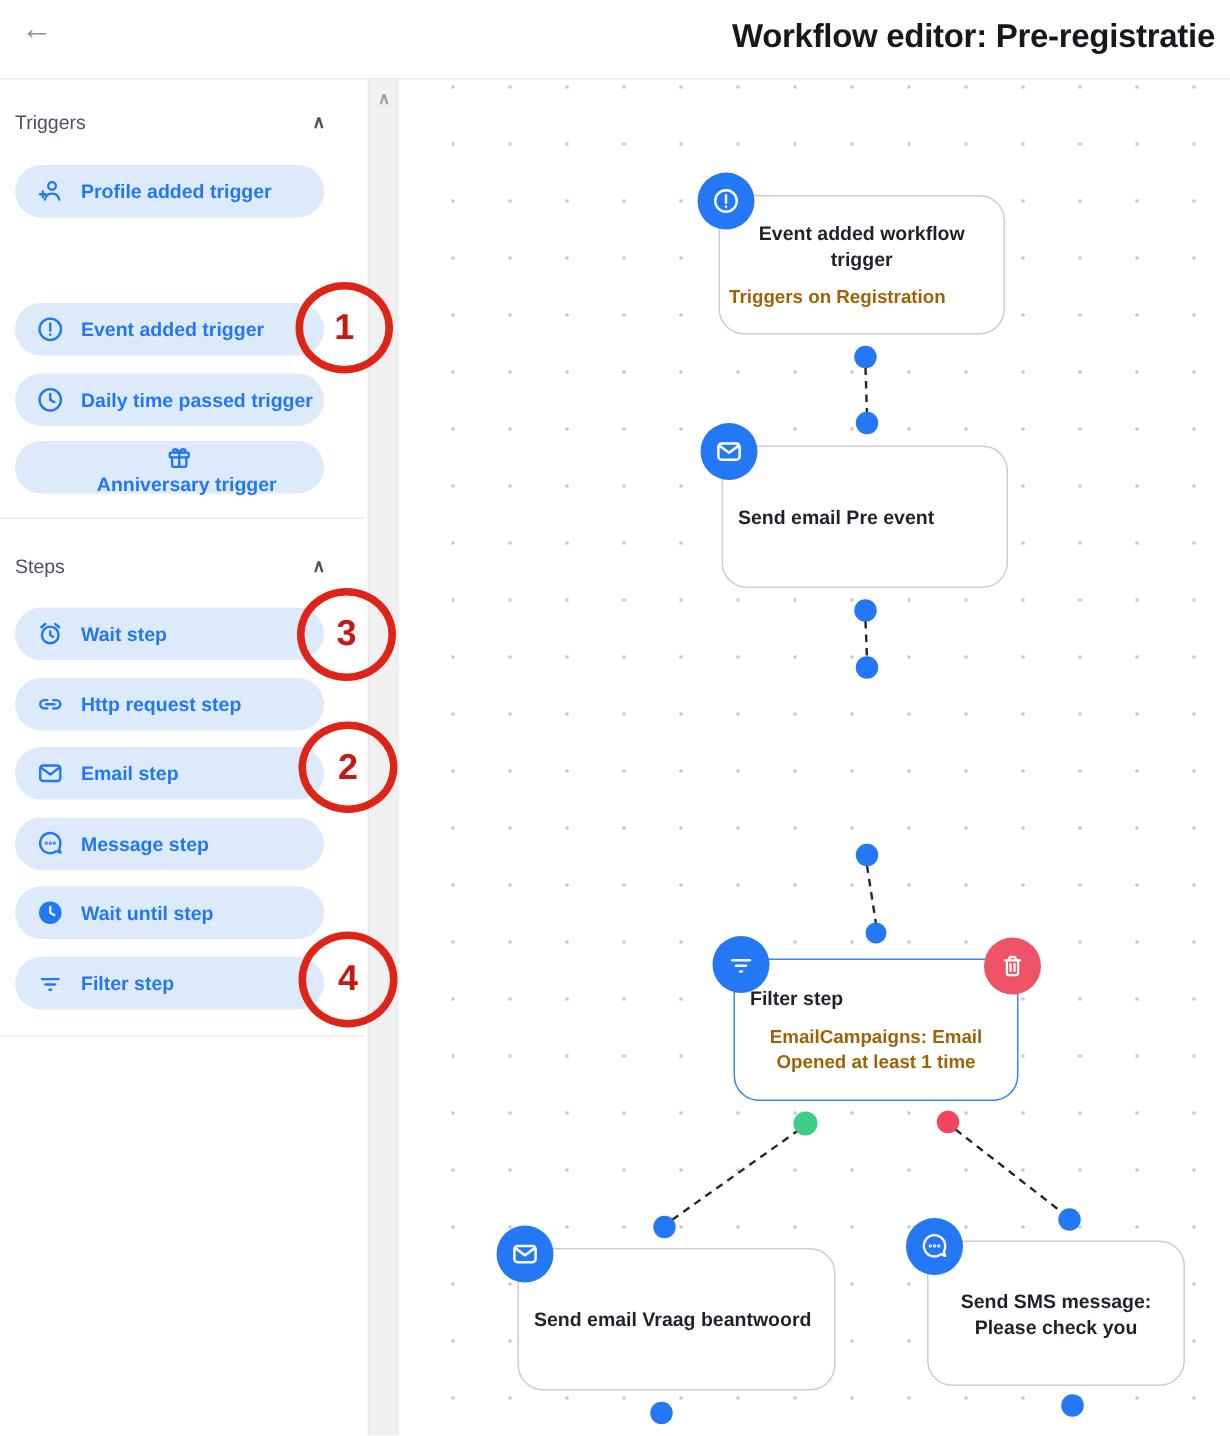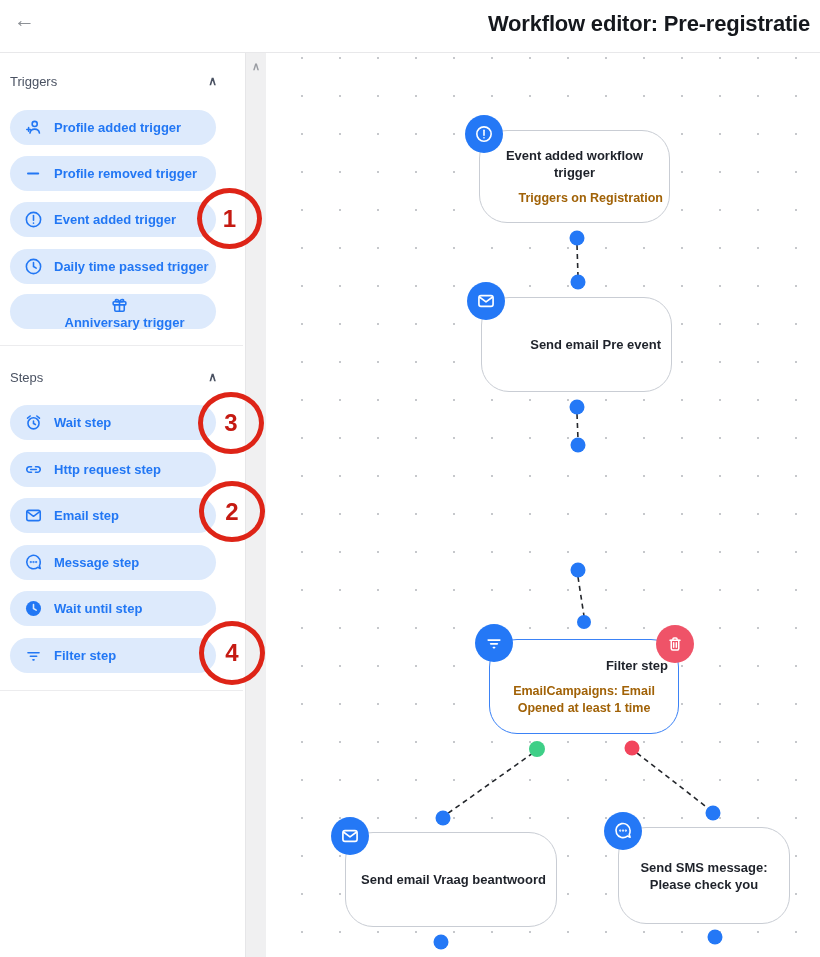--- a/index.html
+++ b/index.html
@@ -41,22 +41,22 @@
 
   
   .canvas { position:absolute; left:266px; top:53px; right:0; bottom:0;
             background:#fff;
             background-image:radial-gradient(circle, #c6c8cc 1.2px, transparent 1.4px);
             background-size:38px 38px; background-position:17px 24px; z-index:1; }
 
   .edges { position:absolute; left:0; top:0; width:820px; height:957px; z-index:2;
            pointer-events:none; }
 
-  .node { position:absolute; background:#fff; border:1px solid #c9cdd4; border-radius:28px;
-          display:flex; flex-direction:column; align-items:flex-end; justify-content:center;
+  .node { position:absolute; background:#fff; border:1px solid #c9cdd4; border-radius:17px;
+          display:flex; flex-direction:column; align-items:flex-start; justify-content:center;
           text-align:center; z-index:3; cursor:pointer; padding:6px 4px; }
   .node.selected { border:1.6px solid #3b82f6; }
   .node-title { font-size:13px; font-weight:700; color:#1e222a; line-height:17px; padding:0 6px; }
   .node-sub { font-size:12.5px; font-weight:600; color:#a16207; line-height:17px;
               margin-top:9px; padding:0 2px; }
   .badge { position:absolute; left:-15px; top:-16px; width:38px; height:38px; border-radius:50%;
            background:#2478f6; color:#fff; display:flex; align-items:center; justify-content:center;
            z-index:4; cursor:pointer; }
   .badge svg { width:20px; height:20px; display:block; }
   .badge.delete { left:auto; right:-16px; top:-15px; background:#ef5368; }
@@ -93,28 +93,20 @@
         <svg viewBox="0 0 24 24" fill="none" stroke="currentColor" stroke-width="2" stroke-linecap="round" stroke-linejoin="round">
             <circle cx="13.5" cy="7.5" r="3.2"></circle>
             <path d="M7.5 19c.6-3.4 2.9-5 6-5s5.4 1.6 6 5"></path>
             <path d="M3.5 14.5h4.6"></path>
             <path d="M5.8 12.2v4.6"></path>
           </svg>
       </span>
       <span class="p-label">Profile added trigger</span>
     </div>
 
-    <div class="pill" style="top:103px;">
-      <span class="p-icon">
-        <svg viewBox="0 0 24 24" fill="none" stroke="currentColor" stroke-width="2.4" stroke-linecap="round">
-            <path d="M5 12h13"></path>
-          </svg>
-      </span>
-      <span class="p-label">Profile removed trigger</span>
-    </div>
 
     <div class="pill" style="top:149px;">
       <span class="p-icon">
         <svg viewBox="0 0 24 24" fill="none" stroke="currentColor" stroke-width="2" stroke-linecap="round">
             <circle cx="12" cy="12" r="9"></circle>
             <path d="M12 7v6"></path>
             <path d="M12 16.4v.2"></path>
           </svg>
       </span>
       <span class="p-label">Event added trigger</span>

